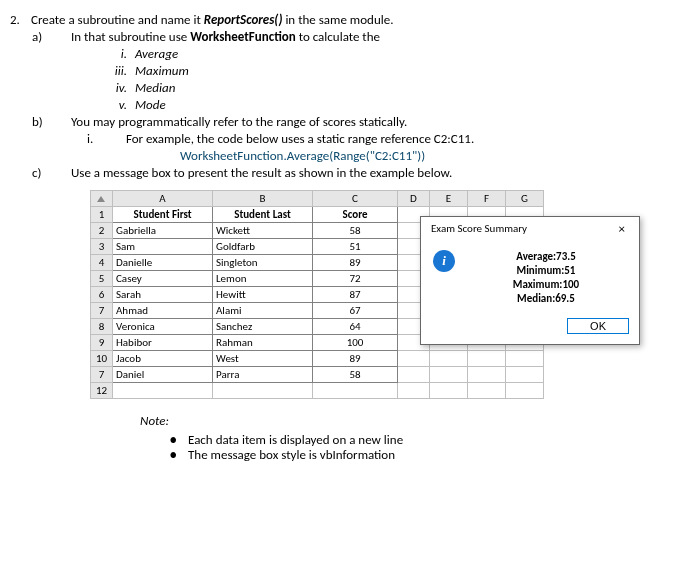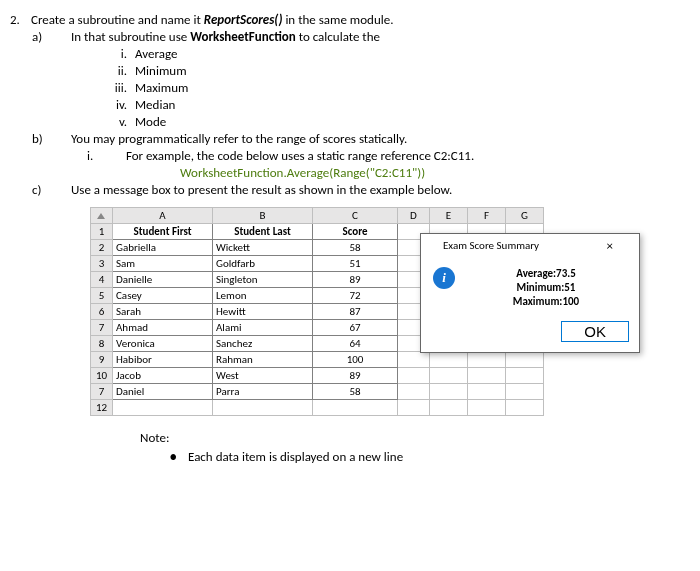--- a/index.html
+++ b/index.html
@@ -10,33 +10,33 @@
     background: #fff;
     width: 700px;
     padding: 10px 30px 10px 10px;
   }
   .q-line { margin: 2px 0; }
   .q-num { display: inline-block; width: 18px; }
   .ol-a { margin-left: 40px; }
   .ol-a > .q-line { margin-left: 18px; text-indent: -18px; }
   .ol-a .marker { display: inline-block; width: 18px; text-align: left; }
   .ol-roman { margin-left: 95px; }
-  .ol-roman > .q-line { margin-left: 30px; text-indent: -30px; }
+  .ol-roman > .q-line { margin-left: 30px; text-indent: -30px; font-style: italic; }
   .ol-roman .marker { display: inline-block; width: 30px; text-align: right; padding-right: 8px; }
   .sub-i { margin-left: 95px; }
   .sub-i > .q-line { margin-left: 18px; text-indent: -18px; }
   .sub-i .marker { display: inline-block; width: 18px; }
   .bold-ital { font-weight: bold; font-style: italic; }
   .bold { font-weight: bold; }
   .code-ex {
     margin-left: 170px;
     font-family: Calibri, Arial, sans-serif;
     color: #000;
   }
-  .code-ex .blue { color: #4d7c0f; }
+  .code-ex .blue { color: #0c4a6e; }
 
   
   .sheet-wrap { margin: 10px 0 0 80px; position: relative; width: 560px; }
   table.sheet { border-collapse: collapse; font-size: 11px; table-layout: fixed; }
   table.sheet th, table.sheet td {
     border: 1px solid #bfbfbf;
     height: 16px;
     padding: 0 3px;
     overflow: hidden;
     white-space: nowrap;
@@ -64,67 +64,66 @@
     top: 26px; left: 330px;
     width: 220px;
     background: #fff;
     border: 1px solid #666;
     box-shadow: 2px 2px 6px rgba(0,0,0,0.3);
     font-size: 11px;
     z-index: 5;
   }
   .msgbox .titlebar {
     display: flex; justify-content: space-between; align-items: center;
-    padding: 4px 22px;
+    padding: 4px 10px;
     font-size: 11px;
   }
   .msgbox .closebtn { font-size: 13px; padding: 0 4px; }
   .msgbox .body {
     display: flex; padding: 10px 12px 6px 12px; gap: 10px;
   }
   .msgbox .info-icon {
     width: 22px; height: 22px; border-radius: 50%;
     background: #1976d2; color: #fff;
     display: flex; align-items: center; justify-content: center;
     font-weight: bold; font-style: italic; font-family: Georgia, serif;
     font-size: 13px; flex-shrink: 0;
   }
   .msgbox .stats { flex: 1; }
   .msgbox .stats .row { display: flex; justify-content: center; line-height: 14px; font-weight: bold; }
   .msgbox .stats .lbl { }
   .msgbox .stats .val { }
   .msgbox .footer { text-align: right; padding: 6px 10px 10px 10px; }
   .msgbox .okbtn {
     border: 1px solid #0078d4; background: #fff;
-    padding: 1px 22px; font-size: 15px;
+    padding: 1px 22px; font-size: 11px;
   }
 
   
   .note-block { margin: 14px 0 0 130px; }
-  .note-block .nh { margin-bottom: 4px; }
+  .note-block .nh { margin-bottom: 4px; font-style: italic; }
   .note-block ul { list-style: none; margin-left: 30px; }
   .note-block ul li::before { content: "•"; display: inline-block; width: 18px; font-weight: bold; }
 </style>
 </head>
 <body>
 
 <div class="q-line">
   <span class="q-num">2.</span>
   <span>Create a subroutine and name it </span><span class="bold-ital">ReportScores()</span><span> in the same module.</span>
 </div>
 
 <div class="ol-a">
   <div class="q-line">
     <span class="marker">a)</span>
     <span>In that subroutine use </span><span class="bold">WorksheetFunction</span><span> to calculate the</span>
   </div>
 </div>
 <div class="ol-roman">
   <div class="q-line"><span class="marker">i.</span><span>Average</span></div>
-  <div class="q-line"><span class="marker">ii.</span><span>Minimum</span></div>
   <div class="q-line"><span class="marker">iii.</span><span>Maximum</span></div>
   <div class="q-line"><span class="marker">iv.</span><span>Median</span></div>
   <div class="q-line"><span class="marker">v.</span><span>Mode</span></div>
 </div>
 
 <div class="ol-a">
   <div class="q-line">
     <span class="marker">b)</span>
     <span>You may programmatically refer to the range of scores statically.</span>
   </div>
@@ -297,26 +296,31 @@
             <span class="val">73.5</span>
           </div>
         <div class="row">
             <span class="lbl">Minimum:</span>
             <span class="val">51</span>
           </div>
         <div class="row">
             <span class="lbl">Maximum:</span>
             <span class="val">100</span>
           </div>
+        <div class="row">
+            <span class="lbl">Median:</span>
+            <span class="val">69.5</span>
+          </div>
       </div>
     </div>
     <div class="footer">
       <button class="okbtn">OK</button>
     </div>
   </div>
 </div>
 
 <div class="note-block">
   <div class="nh">Note:</div>
   <ul>
     <li>Each data item is displayed on a new line</li>
+    <li>The message box style is vbInformation</li>
   </ul>
 </div>
 
 </body></html>

